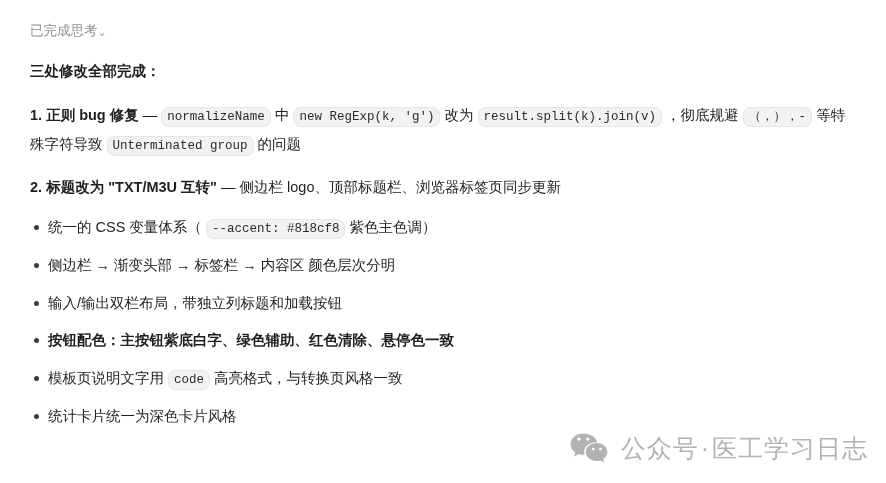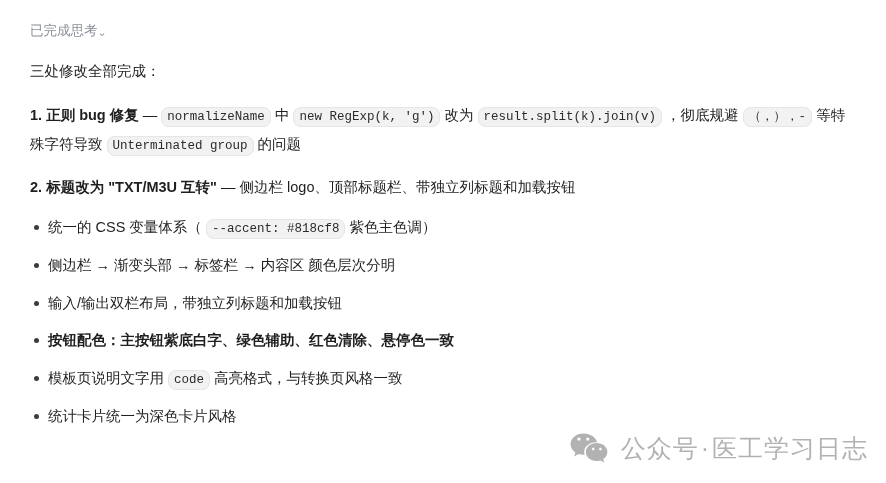--- a/index.html
+++ b/index.html
@@ -38,21 +38,21 @@
     font-size: 11px;
     line-height: 1;
     transform: translateY(1px);
     color: #9aa0a6;
   }
 
   .intro {
     font-size: 14.5px;
     color: #1f1f1f;
     margin-bottom: 20px;
-    font-weight: 400;
+    font-weight: 700;
   }
 
   ol.changes {
     list-style: none;
     margin: 0;
     padding: 0;
   }
   ol.changes > li {
     font-size: 14.5px;
     line-height: 2.0;
@@ -154,21 +154,21 @@
       <code class="inline">（，），-</code>
       <span>等特殊字符导致</span>
       <code class="inline">Unterminated group</code>
       <span>的问题</span>
     </li>
 
     <li>
       <span class="num bold">2.</span>
       <span class="bold">标题改为 "TXT/M3U 互转"</span>
       <span class="dash">—</span>
-      <span>侧边栏 logo、顶部标题栏、带独立列标题和加载按钮</span>
+      <span>侧边栏 logo、顶部标题栏、浏览器标签页同步更新</span>
     </li>
 
   </ol>
 
   <ul class="bullets">
     <li>
       <span>统一的 CSS 变量体系（</span>
       <code class="inline">--accent: #818cf8</code>
       <span>紫色主色调）</span>
     </li>

